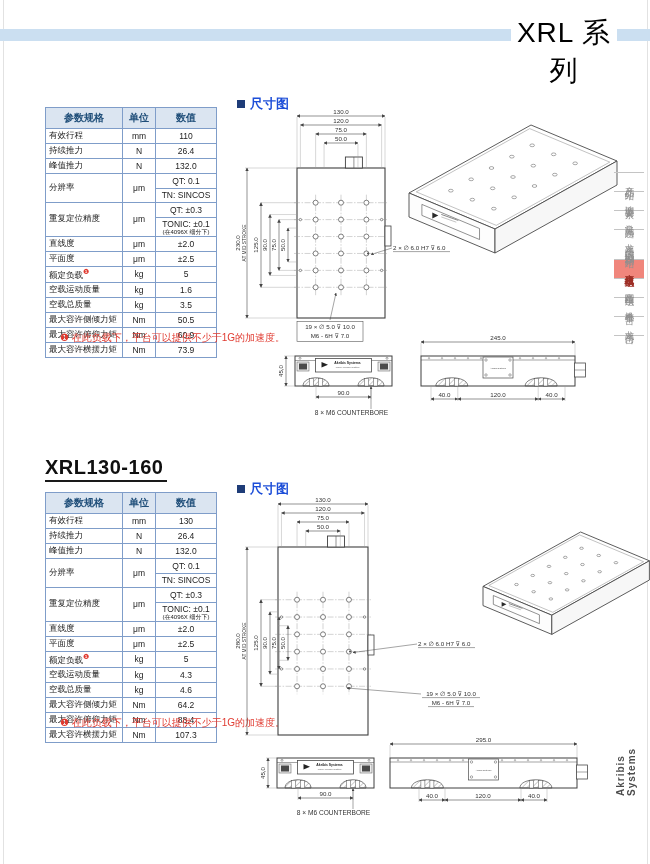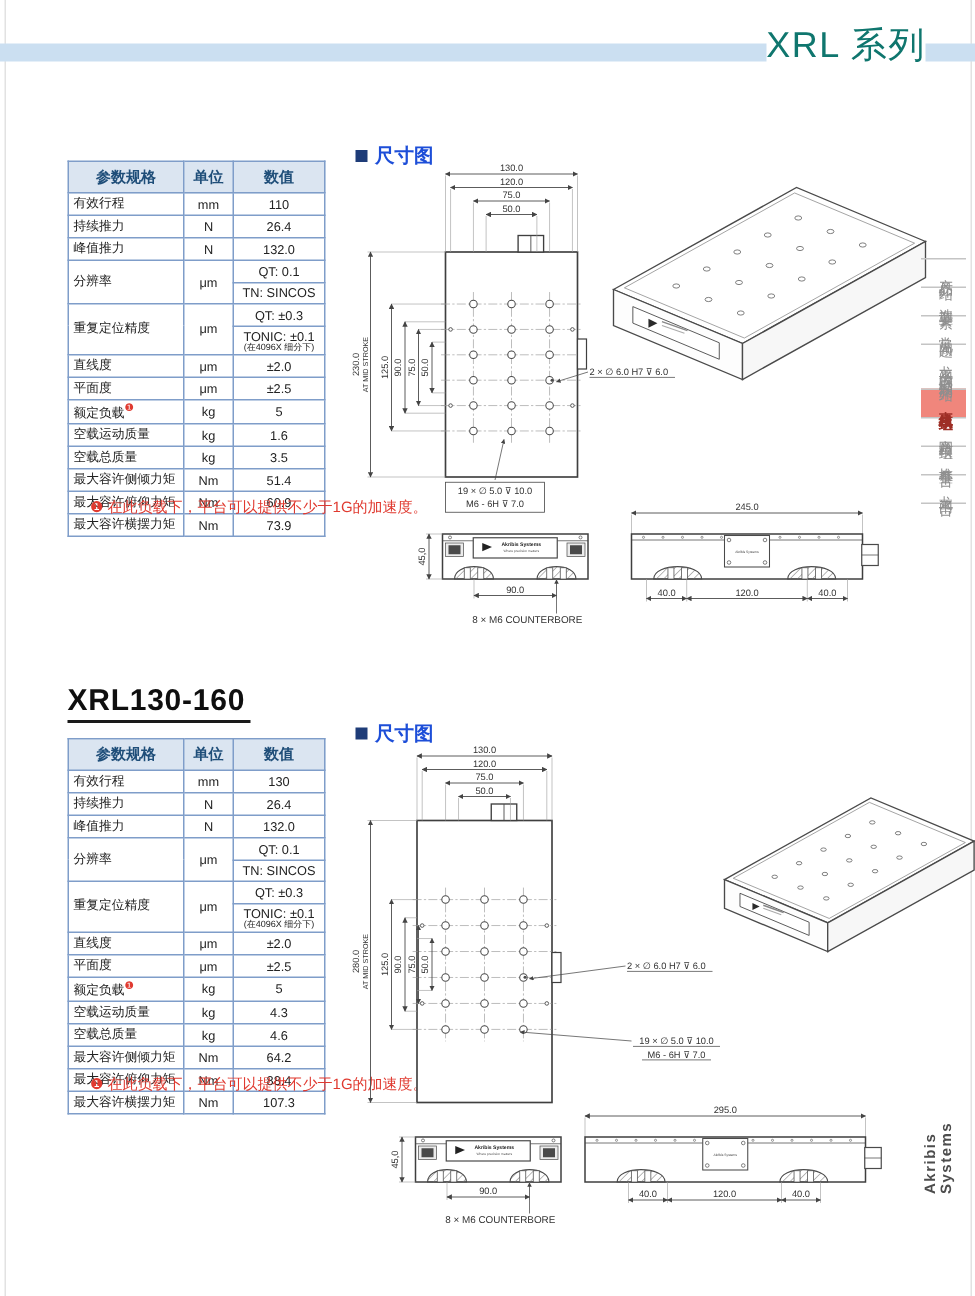--- a/index.html
+++ b/index.html
@@ -1,21 +1,21 @@
 <!DOCTYPE html>
 <html><head>
 <meta charset="utf-8">
 <style>
   html,body{margin:0;padding:0;background:#fff;}
   .page{position:relative;width:650px;height:864px;background:#fff;overflow:hidden;
         font-family:"Liberation Sans","DejaVu Sans",sans-serif;}
   .edge{position:absolute;top:0;bottom:0;width:1px;background:#e2e2e2;}
   .band{position:absolute;top:29px;height:12px;background:#cbdff1;}
   .series-title{position:absolute;top:14px;left:510px;width:108px;text-align:center;
-                font-size:24px;color:#0f766e;letter-spacing:1px;}
+                font-size:28px;color:#000000;letter-spacing:1px;}
   .section{position:absolute;left:0;width:650px;}
   .model-title{position:absolute;left:45px;top:-4px;font-size:20px;font-weight:bold;color:#0f0f0f;
                border-bottom:2px solid #1a1a1a;padding:0 4px 1px 0;letter-spacing:.5px;}
   table.spec{border-collapse:collapse;position:absolute;left:45px;top:32px;background:#fff;}
   table.spec th{background:#dbe5f1;color:#1f4e79;font-size:10px;font-weight:bold;
                 padding:3px 2px;border:1px solid #7f9dc9;}
   table.spec td{border:1px solid #7f9dc9;font-size:8.5px;color:#222;padding:1px 3px;height:11.5px;}
   td.p{width:70px;text-align:left;}
   td.u{width:26px;text-align:center;}
   td.v{width:54px;text-align:center;}
@@ -108,21 +108,21 @@
             <td class="v">1.6</td>
           </tr>
           <tr>
             <td class="p">空载总质量</td>
             <td class="u">kg</td>
             <td class="v">3.5</td>
           </tr>
           <tr>
             <td class="p">最大容许侧倾力矩</td>
             <td class="u">Nm</td>
-            <td class="v">51.4</td>
+            <td class="v">50.5</td>
           </tr>
           <tr>
             <td class="p">最大容许俯仰力矩</td>
             <td class="u">Nm</td>
             <td class="v">60.9</td>
           </tr>
           <tr>
             <td class="p">最大容许横摆力矩</td>
             <td class="u">Nm</td>
             <td class="v">73.9</td>

